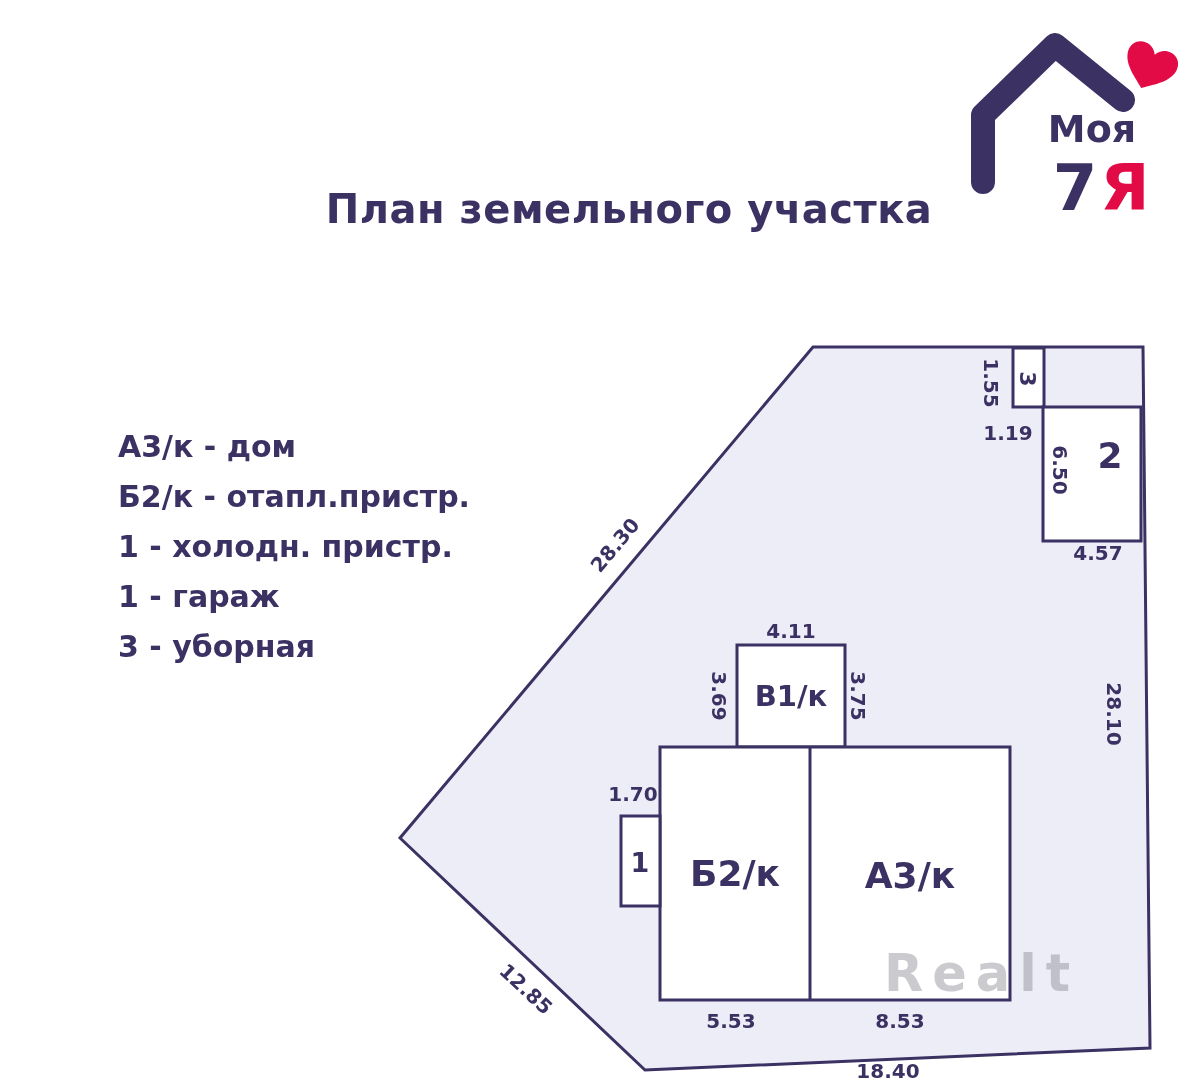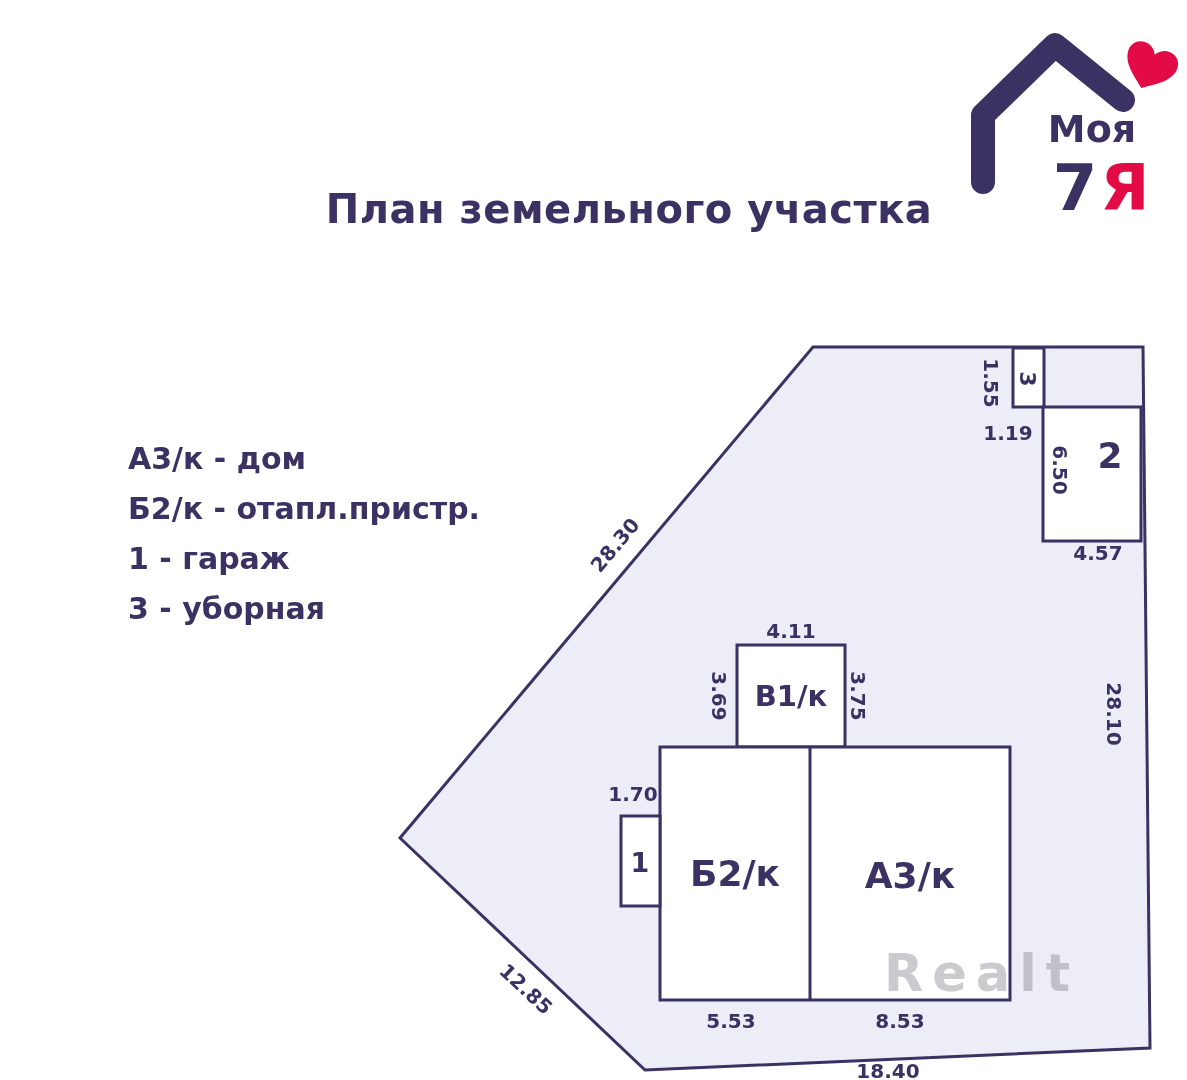--- a/index.html
+++ b/index.html
@@ -9,21 +9,21 @@
     font-family:"DejaVu Sans","Liberation Sans",sans-serif;
     color:#3b3163;
     overflow:hidden;
   }
   .title {
     position:absolute; left:617px; top:186px; transform:translateX(-50%);
     font-size:40px; font-weight:700; letter-spacing:0.5px; white-space:nowrap;
     color:#3b3163;
     margin-left:12px;
   }
-  .legend { position:absolute; left:128px; top:422px;margin-top:12px; }
+  .legend { position:absolute; left:118px; top:422px; }
   .legend-item { font-size:30px; font-weight:700; line-height:50px; white-space:nowrap; color:#3b3163; }
   .logo { position:absolute; left:955px; top:20px; width:232px; height:200px; }
   .plan-svg { position:absolute; left:0; top:0; }
   .plan-svg text { fill:#3b3163; font-weight:700; font-family:"DejaVu Sans","Liberation Sans",sans-serif; }
   .dim   { font-size:20px; }
   .bl-lg { font-size:36px; }
   .bl-md { font-size:29px; }
   .bl-sm { font-size:27px; }
   .bl-xs { font-size:22px; }
   .logo svg text { font-family:"DejaVu Sans","Liberation Sans",sans-serif; font-weight:700; }
@@ -46,20 +46,21 @@
       <path d="M0,-10 C-7,-24 -28,-19 -26,-3 C-24,11 -8,19 0,26 C8,19 24,11 26,-3 C28,-19 7,-24 0,-10 Z" transform="translate(196,44) rotate(22)" fill="#e30b45"></path>
       <text x="137" y="122" text-anchor="middle" font-size="38" fill="#3b3163">Моя</text>
       <text x="120" y="190" text-anchor="middle" font-size="64" fill="#3b3163">7</text>
       <text x="170" y="190" text-anchor="middle" font-size="64" fill="#e30b45">Я</text>
     </svg>
   </div>
 
   <div class="legend">
     <div class="legend-item">А3/к - дом</div>
     <div class="legend-item">Б2/к - отапл.пристр.</div>
+    <div class="legend-item">1 - холодн. пристр.</div>
     <div class="legend-item">1 - гараж</div>
     <div class="legend-item">3 - уборная</div>
   </div>
 
   <svg class="plan-svg" width="1187" height="1080" viewBox="0 0 1187 1080">
 
     <polygon points="813,347 1143,347 1150,1048 645,1070 400,838" fill="#ededf8" stroke="#3b3163" stroke-width="3"></polygon>
 
     <rect x="1013" y="348" width="31" height="59" fill="#ffffff" stroke="#3b3163" stroke-width="3"></rect>
 

